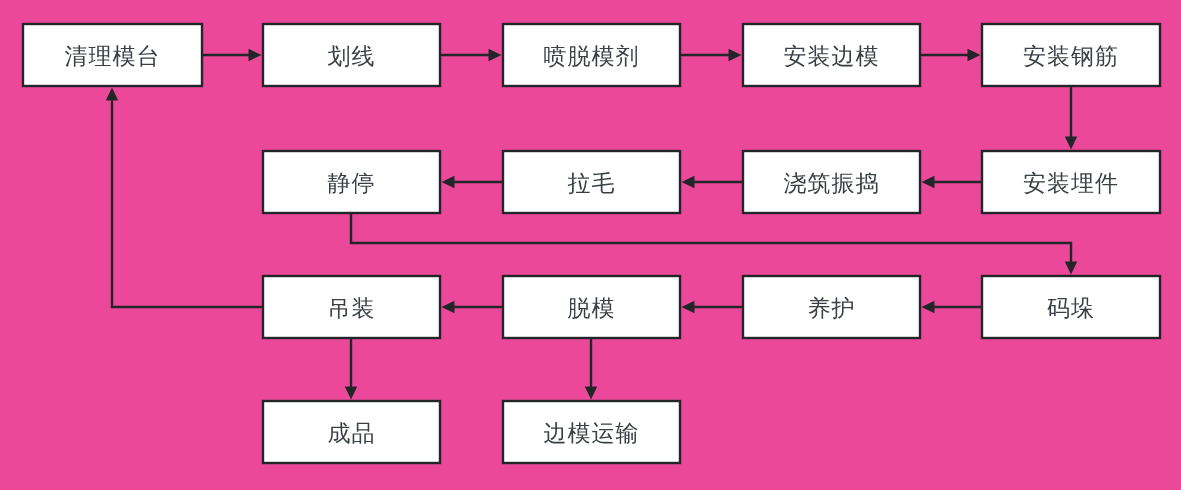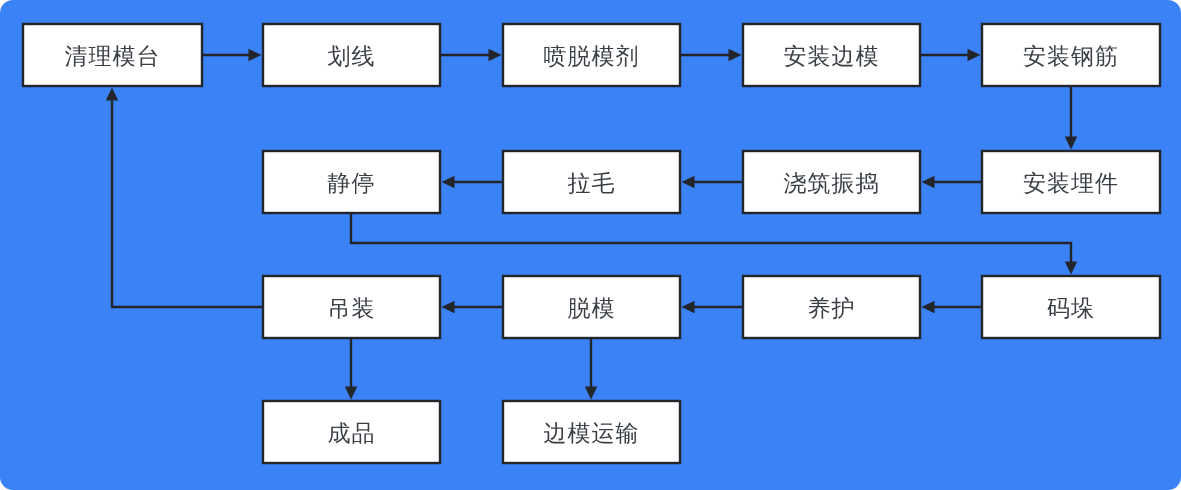--- a/index.html
+++ b/index.html
@@ -7,23 +7,22 @@
     padding: 0;
     background: #ffffff;
   }
   body {
     font-family: "DejaVu Sans", "Liberation Sans", sans-serif;
   }
   #flowchart-root {
     position: relative;
     width: 1181px;
     height: 490px;
-    background: #3b82f6;
+    background: #ec4899;
     overflow: hidden;
-    border-radius: 13px;
   }
   svg.flow-canvas {
     position: absolute;
     left: 0;
     top: 0;
     width: 1181px;
     height: 490px;
     display: block;
   }
   .node-rect {

